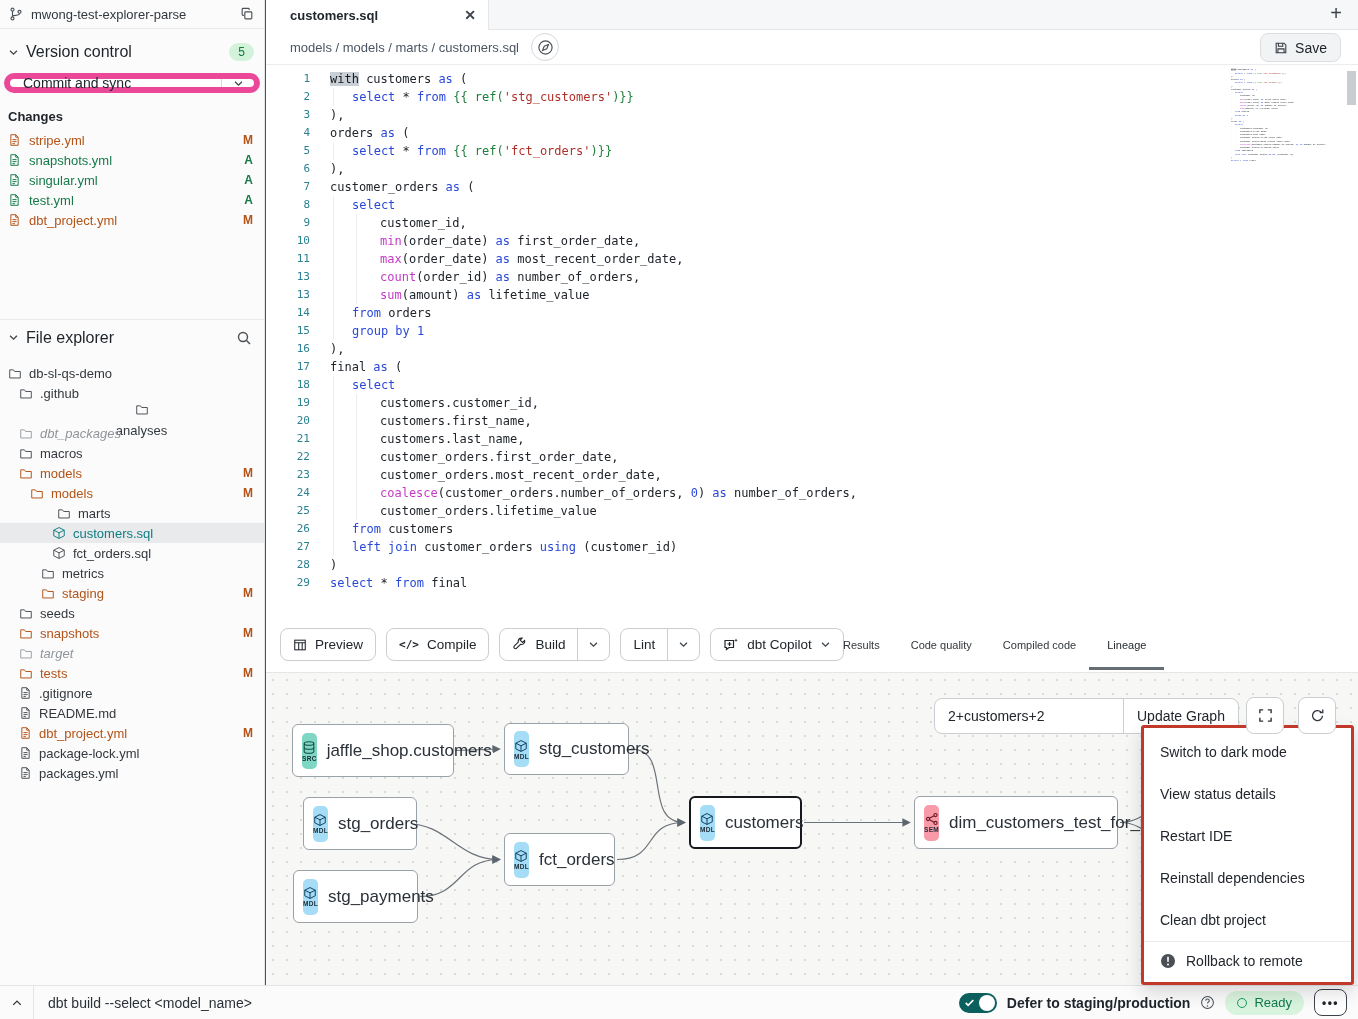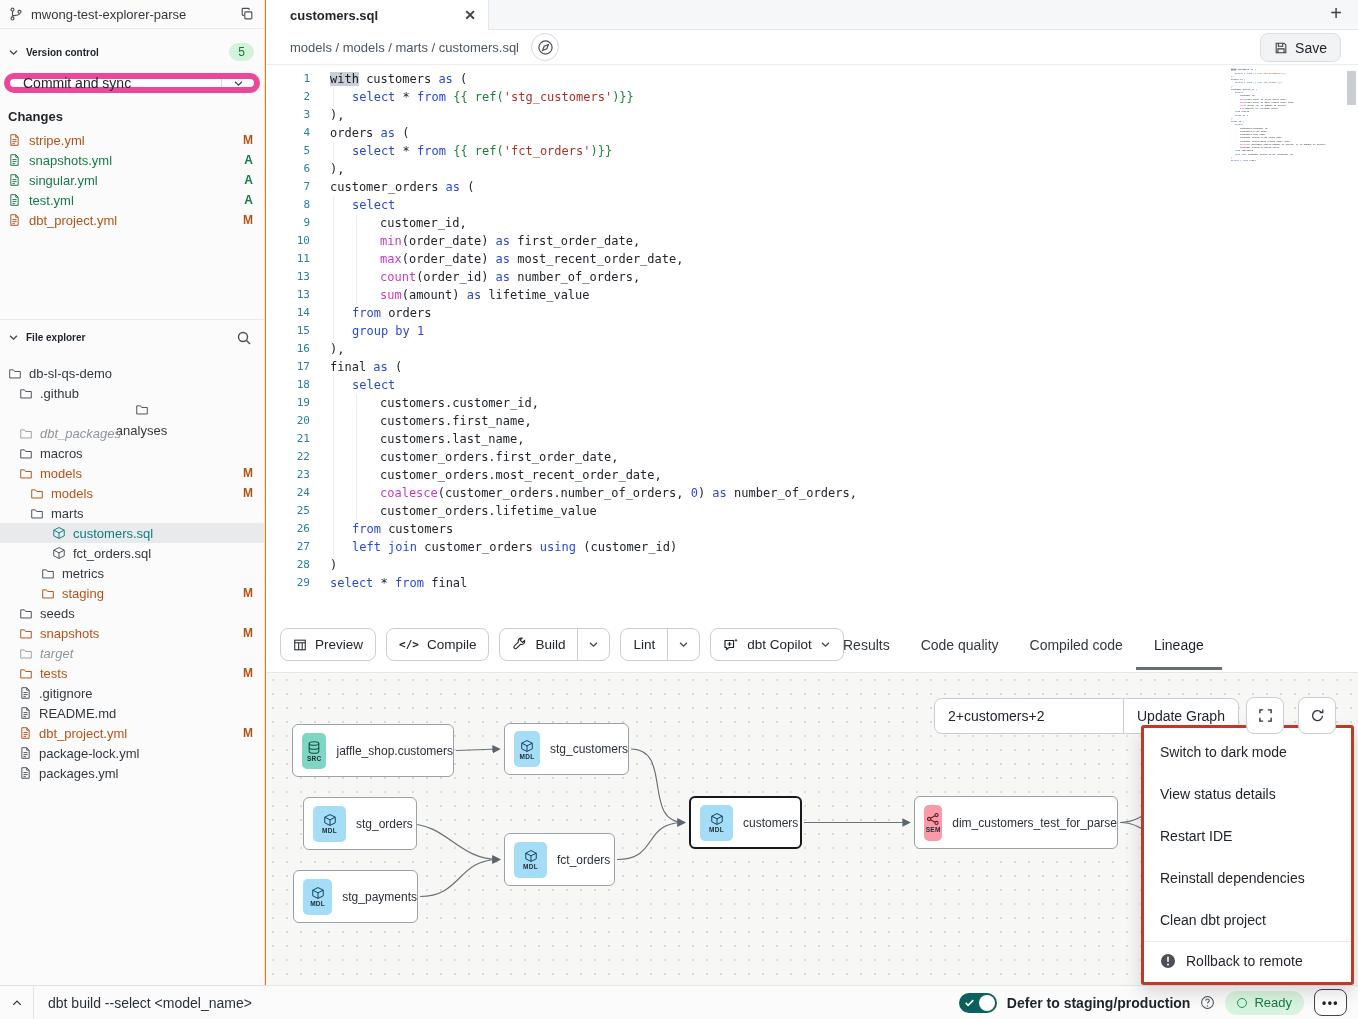--- a/index.html
+++ b/index.html
@@ -3,29 +3,29 @@
 <meta charset="utf-8">
 <style>
   :root{
     --rust:#b25317; --green:#17794a; --teal:#0f7d81; --menured:#c0392b;
     --toggle:#0b5f5c; --readybg:#d9f4de; --readytext:#0f7a4d;
     --badgebg:#d2f2da; --badgetext:#0e7a3e;
     --synk:#2948d9; --synf:#c53ac5; --syns:#b03028; --synj:#1e7f3a; --gutter:#2a8191;
   }
   *{margin:0;padding:0;box-sizing:border-box}
   body{font-family:"Liberation Sans",sans-serif;background:#fff}
-  .screen{position:relative;width:1358px;height:1019px;background:#f97316;overflow:hidden;color:#21262c}
+  .screen{position:relative;width:1358px;height:1019px;background:#6d28d9;overflow:hidden;color:#21262c}
 
   
   .sidebar{position:absolute;left:0;top:0;width:265px;height:985px;background:#fbfbfb;border-right:1px solid #e3e4e6}
   .repo-header{height:29px;display:flex;align-items:center;gap:8px;padding:0 10px 0 9px;border-bottom:1px solid #e9eaec}
   .repo-name{font-size:13px;color:#32383e}
   .repo-copy{margin-left:auto;display:flex;cursor:pointer}
   .vc-header{display:flex;align-items:center;gap:7px;padding:14px 10px 6px 8px}
-  .sec-title{font-size:10px;font-weight:700;color:#1d2329}
+  .sec-title{font-size:16px;font-weight:400;color:#1d2329}
   .vc-badge{margin-left:auto;background:var(--badgebg);color:var(--badgetext);border-radius:10px;font-size:12px;padding:2px 9px}
   .chev{display:flex;color:#3c434a}
   .commit-split{margin:6px 4px 0;display:flex;height:20px;border:6px solid #ec4899;border-radius:12px;background:#fff}
   .commit-main{flex:1;display:flex;align-items:center;padding-left:13px;font-size:14px;color:#21262c;border-right:1px solid #d5d8dc;cursor:pointer}
   .commit-chev{width:32px;display:flex;align-items:center;justify-content:center;color:#3c434a;cursor:pointer}
   .changes-label{padding:16px 8px 6px;font-size:13px;font-weight:700;color:#21262c}
   .chg-row{display:flex;align-items:center;gap:8px;height:20px;padding:0 11px 0 8px;font-size:13px;cursor:pointer}
   .chg-row .st{margin-left:auto;font-weight:700;font-size:12px}
   .c-rust{color:var(--rust)} .c-green{color:var(--green)}
   .fe-header{position:absolute;top:319px;left:0;width:100%;height:36px;display:flex;align-items:center;gap:7px;padding:0 12px 0 8px;border-top:1px solid #e9eaec}
@@ -66,31 +66,31 @@
   .vthumb{position:absolute;top:6px;left:1px;width:9px;height:34px;background:#c9ccd0}
 
   .panel-header{position:absolute;top:617px;left:0;width:100%;height:56px;background:#fff;border-bottom:1px solid #e4e6e8;display:flex;align-items:center;padding-left:14px;gap:10px}
   .pbtn{height:33px;border:1px solid #c9ced3;border-radius:8px;background:#fff;display:inline-flex;align-items:center;gap:8px;padding:0 12px;font-size:13.5px;color:#21262c;cursor:pointer;font-family:inherit}
   .split{display:inline-flex;height:33px;border:1px solid #c9ced3;border-radius:8px;background:#fff;align-items:stretch}
   .split .seg{display:flex;align-items:center;gap:8px;padding:0 12px;font-size:13.5px;cursor:pointer}
   .split .sep{width:1px;background:#c9ced3}
   .split .chv{display:flex;align-items:center;padding:0 10px;color:#3c434a;cursor:pointer}
   .codetag{font:700 11px "DejaVu Sans Mono",monospace;color:#21262c}
   .ptabs{position:absolute;left:577px;top:0;height:55px;display:flex;column-gap:31px;align-items:center}
-  .ptab{position:relative;height:100%;display:flex;align-items:center;font-size:14px;color:#32383e;cursor:pointer}
+  .ptab{position:relative;height:100%;display:flex;align-items:center;font-size:11px;color:#32383e;cursor:pointer}
   .ptab.active{color:#1d2329}
   .ptab.active::after{content:"";position:absolute;left:-18px;right:-18px;bottom:2px;height:3px;background:#656d75}
 
   .canvas{position:absolute;top:673px;left:0;width:100%;height:312px;background-color:#f7f7f5;background-image:radial-gradient(circle,#dbdbd7 1px,transparent 1.2px);background-size:14px 14px}
   .edges{position:absolute;left:0;top:0;width:1092px;height:312px}
   .node{position:absolute;background:#fff;border:1px solid #9aa1a7;border-radius:6px;display:flex;align-items:center;gap:10px;padding-left:9px;cursor:pointer}
   .node.selected{border:2px solid #15181c}
   .nicon{width:33px;height:36px;border-radius:5px;display:flex;flex-direction:column;align-items:center;justify-content:center}
   .nicon .sub{font-size:6.5px;font-weight:700;color:#1c2b36;letter-spacing:.3px}
-  .nlabel{font-size:12px;color:#2b3138}
+  .nlabel{font-size:17px;color:#2b3138}
   .combo{position:absolute;left:668px;top:25px;display:flex;height:36px;border:1px solid #c9ced3;border-radius:8px;background:#fff}
   .combo input{width:188px;border:none;outline:none;padding:0 13px;font-size:14px;color:#21262c;background:transparent;font-family:inherit}
   .combo .upd{border-left:1px solid #c9ced3;display:flex;align-items:center;padding:0 13px;font-size:14px;color:#21262c;cursor:pointer;white-space:nowrap}
   .iconbtn{position:absolute;top:24px;width:38px;height:37px;border:1px solid #c9ced3;border-radius:8px;background:#fff;display:flex;align-items:center;justify-content:center;cursor:pointer;z-index:30}
 
   .context-menu{position:absolute;left:1141px;top:725px;width:213px;background:#fff;border:3px solid var(--menured);border-radius:3px;box-shadow:0 8px 18px rgba(0,0,0,.14);z-index:20;padding:3px 0 2px}
   .menu-item{height:42px;display:flex;align-items:center;gap:10px;padding:0 16px;font-size:14px;color:#21262c;cursor:pointer}
   .menu-item:last-child{height:38px}
   .menu-divider{border-top:1px solid #e8e9eb}
 
@@ -277,21 +277,21 @@
         </div>
         <div class="tr-row mod" style="padding-left: 30px;">
           <span class="tr-ico">
             <svg width="14" height="13" viewBox="0 0 16 16" fill="none" stroke="#b25317" stroke-width="1.2">
               <path d="M1.5 13.5v-10h4.5l1.5 2h7v8z"></path>
             </svg>
           </span>
           <span>models</span>
           <span class="st">M</span>
         </div>
-        <div class="tr-row" style="padding-left: 30px; text-align: center;">
+        <div class="tr-row" style="padding-left: 57px; text-align: center;">
           <span class="tr-ico">
             <svg width="14" height="13" viewBox="0 0 16 16" fill="none" stroke="#4a5056" stroke-width="1.2">
               <path d="M1.5 13.5v-10h4.5l1.5 2h7v8z"></path>
             </svg>
           </span>
           <span>marts</span>
         </div>
         <div class="tr-row sel" style="padding-left: 52px;">
           <span class="tr-ico">
             <svg width="14" height="14" viewBox="0 0 16 16" fill="none" stroke="#0f7d81" stroke-width="1.1">

